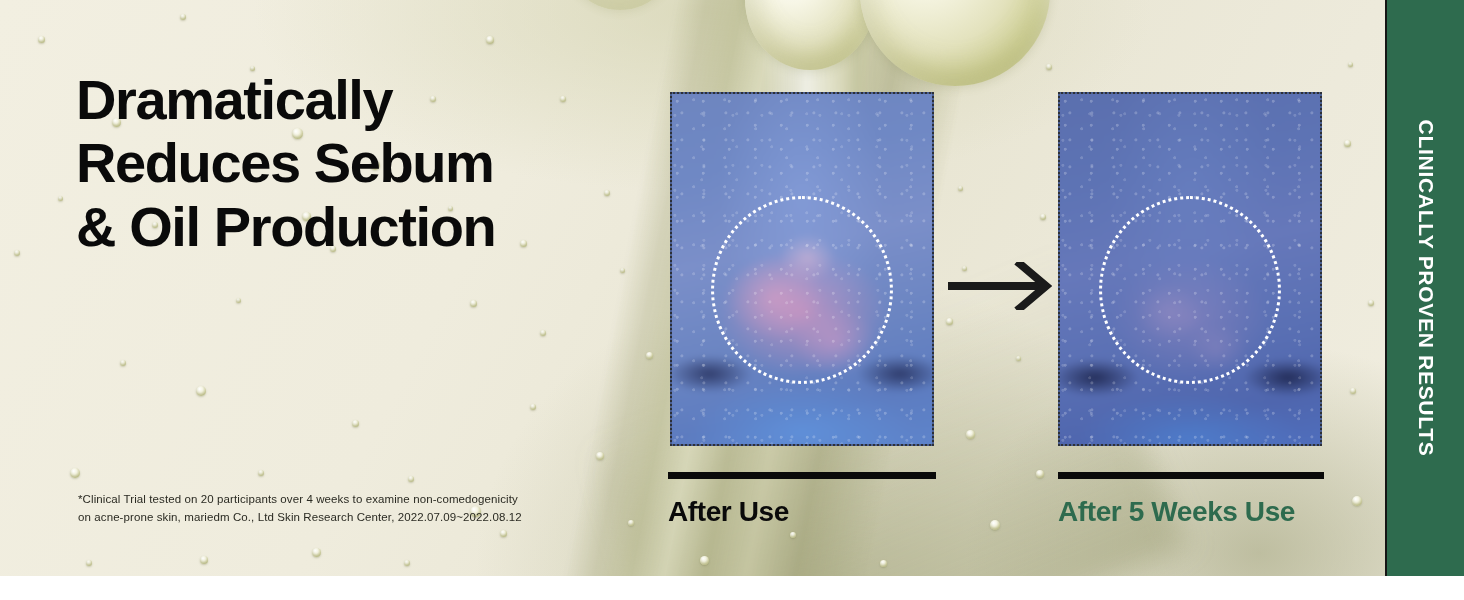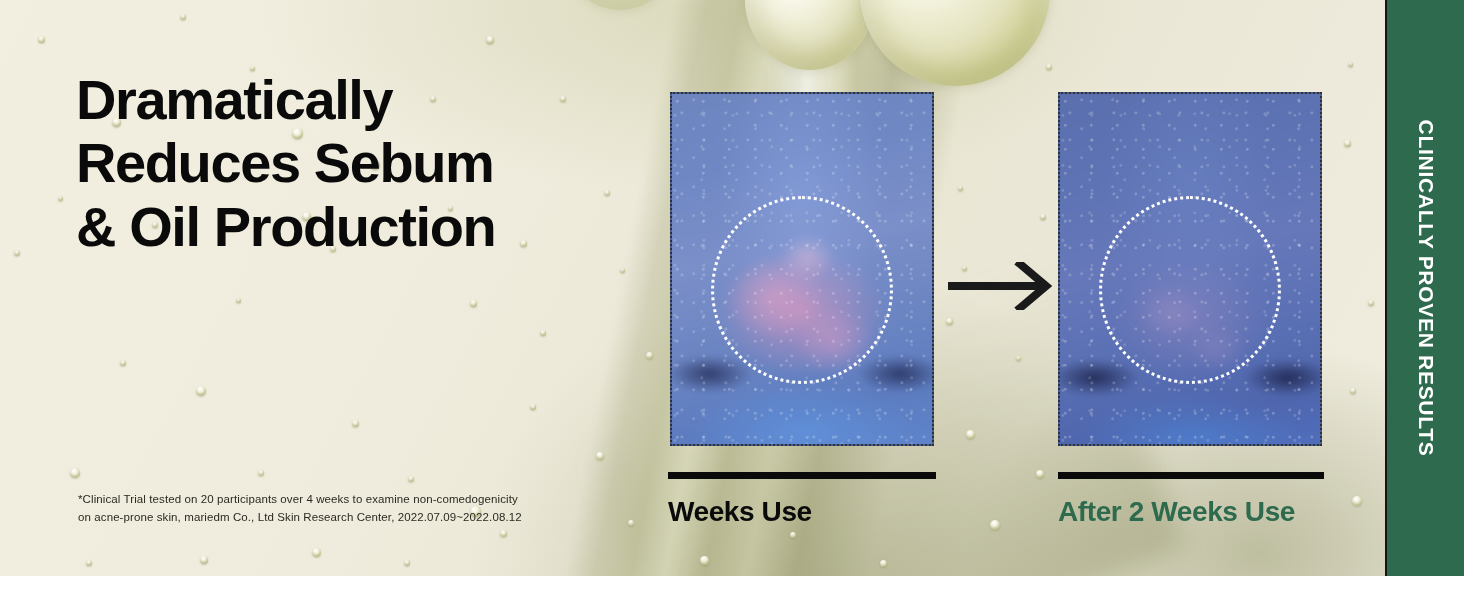--- a/index.html
+++ b/index.html
@@ -315,21 +315,21 @@
 
   <div class="photo after">
     <div class="skin after"></div>
     <div class="speckle"></div>
     <div class="dotcircle"></div>
   </div>
 
   <div class="capbar before"></div>
   <div class="capbar after"></div>
 
-  <div class="caption before">Weeks Use</div>
-
-  <div class="caption after">After 2 Weeks Use</div>
+  <div class="caption before">After Use</div>
+
+  <div class="caption after">After 5 Weeks Use</div>
 
   <div class="rail">
     <span class="rail-text">CLINICALLY PROVEN RESULTS</span>
   </div>
 
 </div>
 
 </body></html>

